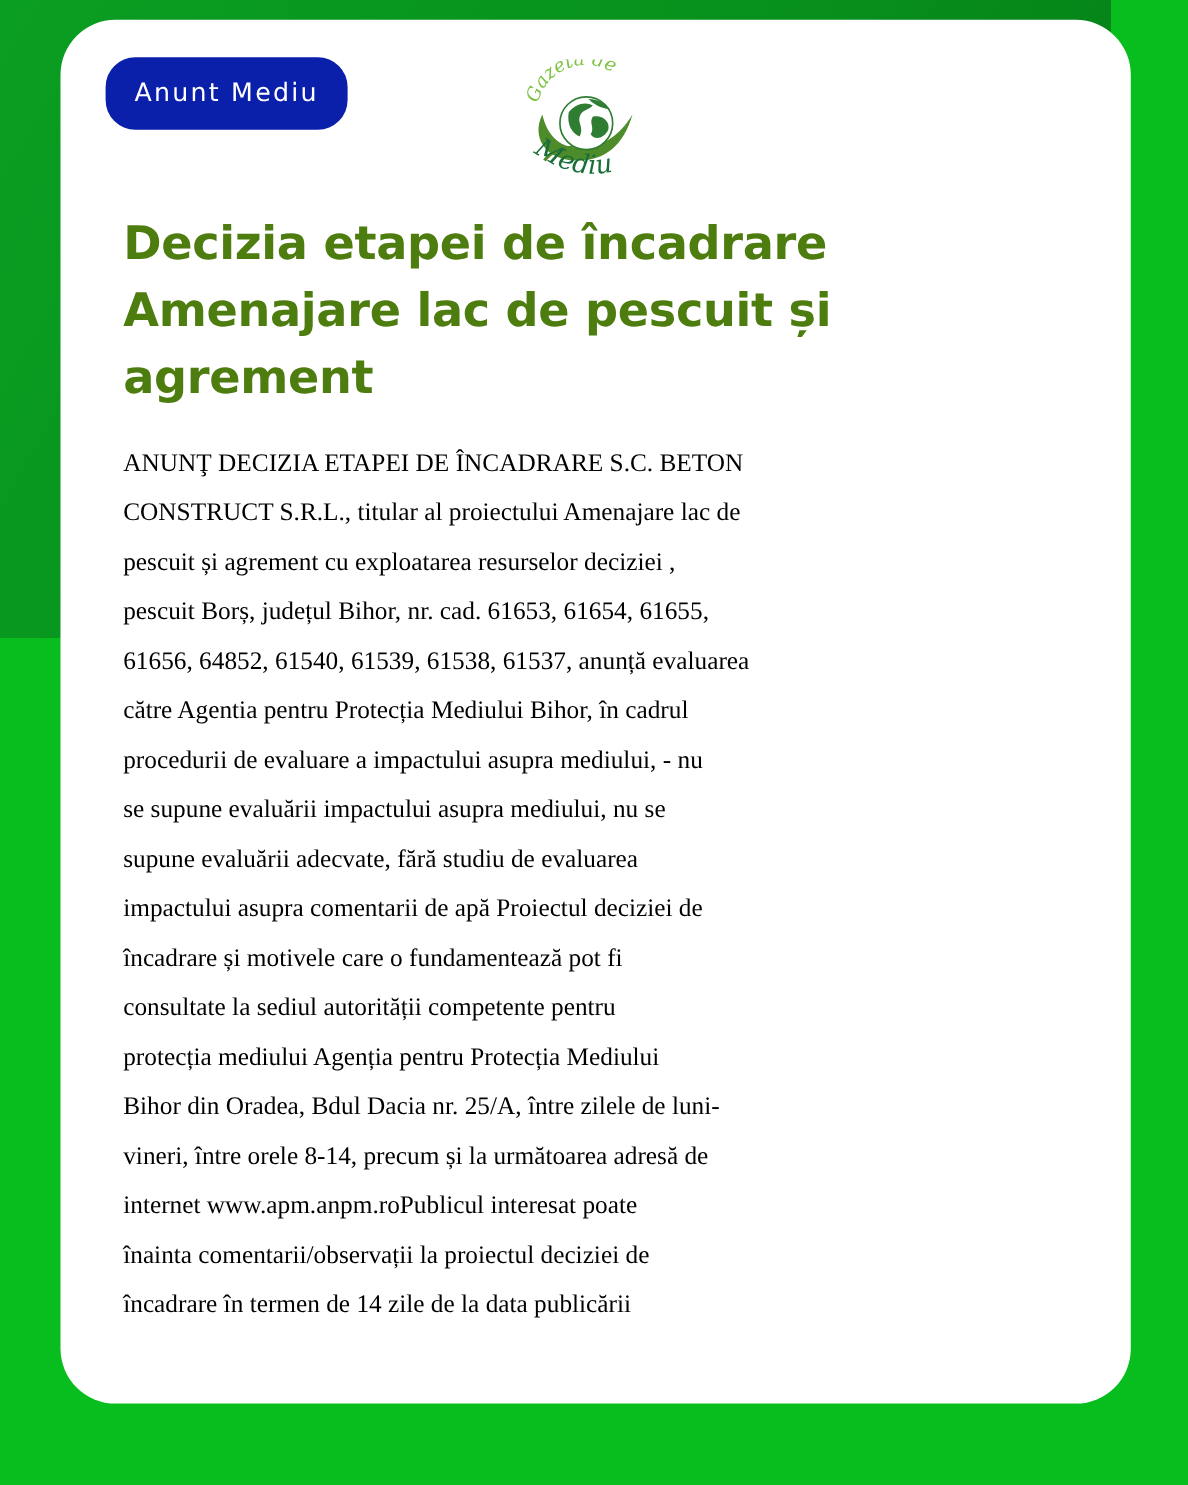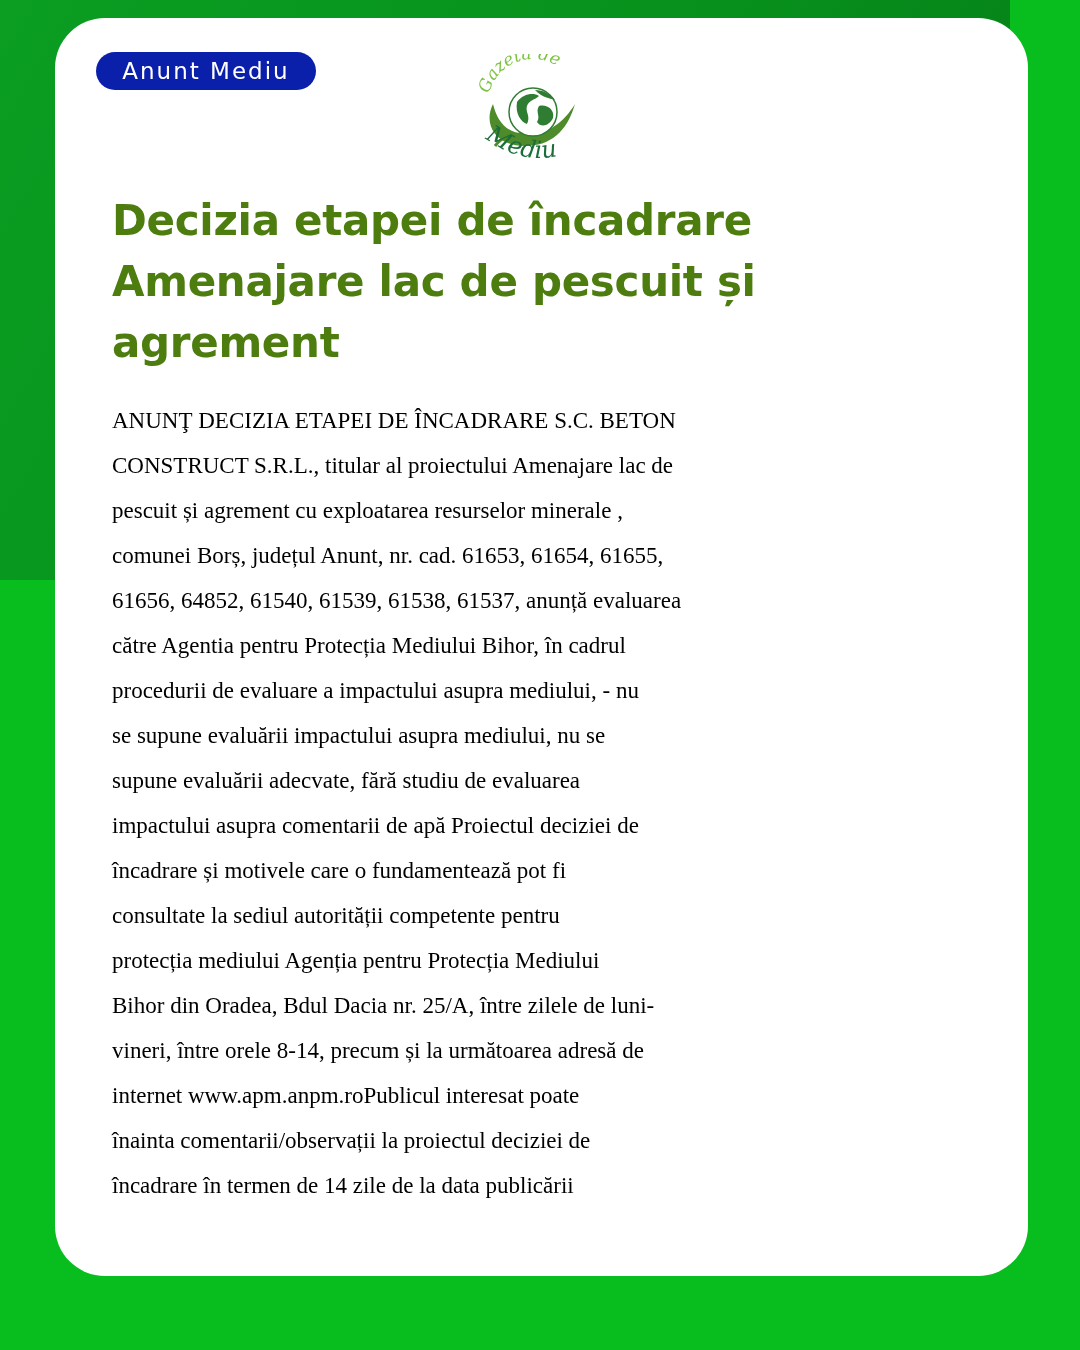--- a/index.html
+++ b/index.html
@@ -10,21 +10,21 @@
   }
   .bg-dark {
     position: absolute; left: 0; top: 0; width: 1010px; height: 580px;
     background: linear-gradient(120deg, #0A9E22 0%, #07901C 55%, #057A15 100%);
   }
   .card {
     position: absolute; left: 55px; top: 18px; width: 973px; height: 1258px;
     background: #ffffff; border-radius: 50px; overflow: hidden;
   }
   .badge {
-    position: absolute; left: 41px; top: 34px; width: 220px; height: 38px;
+    position: absolute; left: 41px; top: 34px; width: 220px; height: 66px;
     background: #0A1FAA; color: #ffffff; border-radius: 27px;
     display: flex; align-items: center; justify-content: center;
     font-size: 23px; letter-spacing: 2px;
     font-family: "DejaVu Sans", sans-serif;
   }
   .logo {
     position: absolute; left: 420px; top: 36px; width: 115px; height: 118px;
   }
   .title {
     position: absolute; left: 57px; top: 172px; width: 820px; margin: 0;
@@ -74,22 +74,22 @@
 
   <h1 class="title">
     <span style="display:block">Decizia etapei de încadrare</span>
     <span style="display:block">Amenajare lac de pescuit și</span>
     <span style="display:block">agrement</span>
   </h1>
 
   <div class="body-text">
     <span>ANUNŢ DECIZIA ETAPEI DE ÎNCADRARE S.C. BETON</span>
     <span>CONSTRUCT S.R.L., titular al proiectului Amenajare lac de</span>
-    <span>pescuit și agrement cu exploatarea resurselor minerale ,</span>
-    <span>comunei Borș, județul Anunt, nr. cad. 61653, 61654, 61655,</span>
+    <span>pescuit și agrement cu exploatarea resurselor deciziei ,</span>
+    <span>pescuit Borș, județul Bihor, nr. cad. 61653, 61654, 61655,</span>
     <span>61656, 64852, 61540, 61539, 61538, 61537, anunță evaluarea</span>
     <span>către Agentia pentru Protecția Mediului Bihor, în cadrul</span>
     <span>procedurii de evaluare a impactului asupra mediului, - nu</span>
     <span>se supune evaluării impactului asupra mediului, nu se</span>
     <span>supune evaluării adecvate, fără studiu de evaluarea</span>
     <span>impactului asupra comentarii de apă Proiectul deciziei de</span>
     <span>încadrare și motivele care o fundamentează pot fi</span>
     <span>consultate la sediul autorității competente pentru</span>
     <span>protecția mediului Agenția pentru Protecția Mediului</span>
     <span>Bihor din Oradea, Bdul Dacia nr. 25/A, între zilele de luni-</span>

